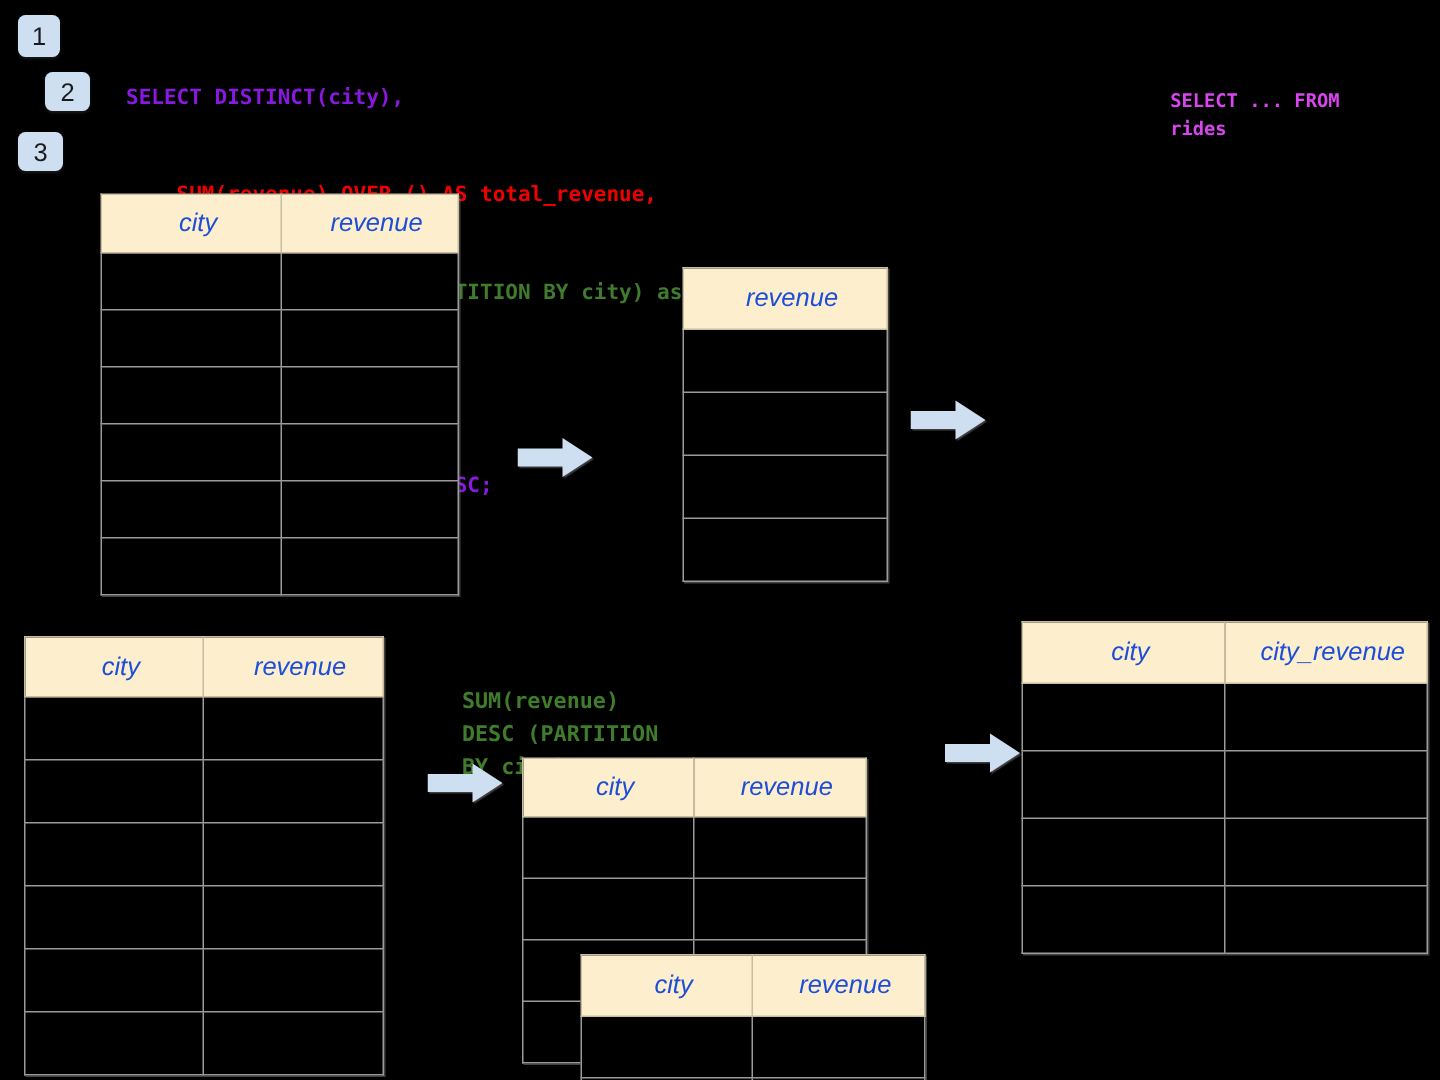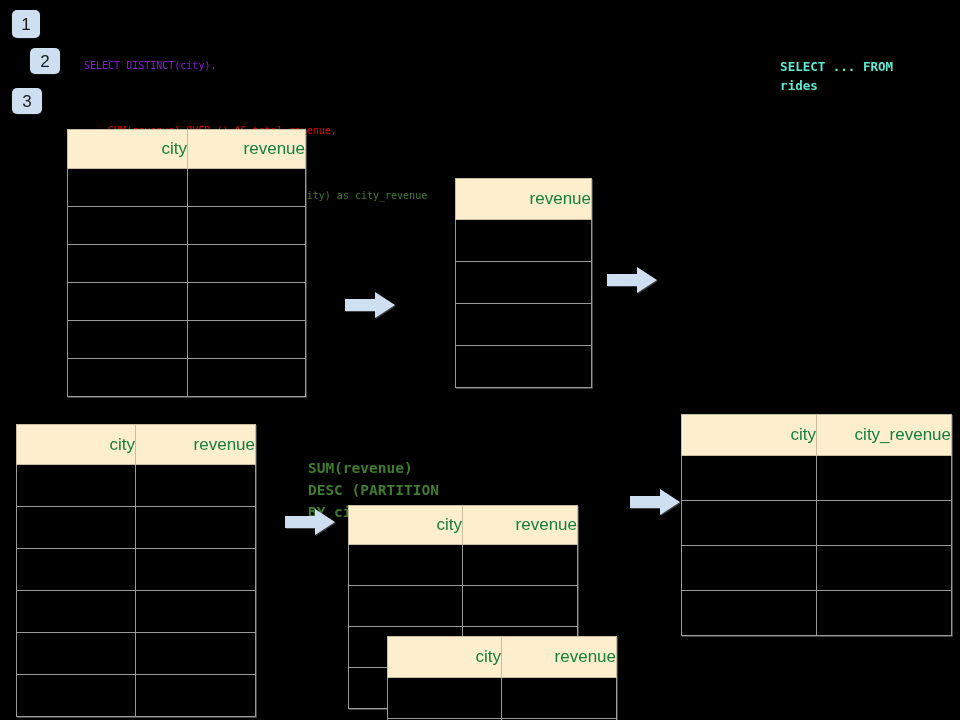--- a/index.html
+++ b/index.html
@@ -28,40 +28,40 @@
     display: flex;
     align-items: center;
     justify-content: center;
     box-shadow: 0 1px 2px rgba(255,255,255,0.10);
   }
 
   
   .code {
     position: absolute;
     font-family: "DejaVu Sans Mono", monospace;
-    font-weight: normal;
-    font-size: 10px;
+    font-weight: bold;
+    font-size: 14px;
     line-height: 21.6px;
     white-space: pre;
     letter-spacing: 0px;
   }
   .code .ln { display: block; }
   .c-purple { color: #8a18e0; }
   .c-red    { color: #f00000; }
   .c-green  { color: #3f7d2c; }
 
   
   .note-right {
     position: absolute;
     font-family: "DejaVu Sans Mono", monospace;
     font-weight: bold;
     font-size: 12.5px;
     line-height: 19px;
     white-space: pre;
-    color: #5eead4;
+    color: #d946ef;
   }
 
   
   .annot {
     position: absolute;
     font-family: "DejaVu Sans Mono", monospace;
     font-weight: bold;
     font-size: 14.5px;
     line-height: 22px;
     white-space: pre;
@@ -77,27 +77,28 @@
     background: #000000;
     box-shadow: 1px 1px 0 rgba(120,120,120,0.55);
   }
   .tbl th, .tbl td {
     border: 1px solid #9a9a9a;
     padding: 0;
     margin: 0;
   }
   .tbl th {
     background: #fdeecd;
-    color: #15803d;
+    color: #1d4ed8;
     font-family: "Liberation Sans", sans-serif;
     font-weight: normal;
     font-size: 17px;
-    text-align: right;
+    text-align: center;
     padding-left: 9px;
     border-color: #c9bda0;
+    font-style: italic;
   }
   .tbl td {
     background: #000000;
   }
 
   
   .arrow {
     position: absolute;
     filter: drop-shadow(1.5px 1.5px 0.5px rgba(70,70,70,0.9));
   }

